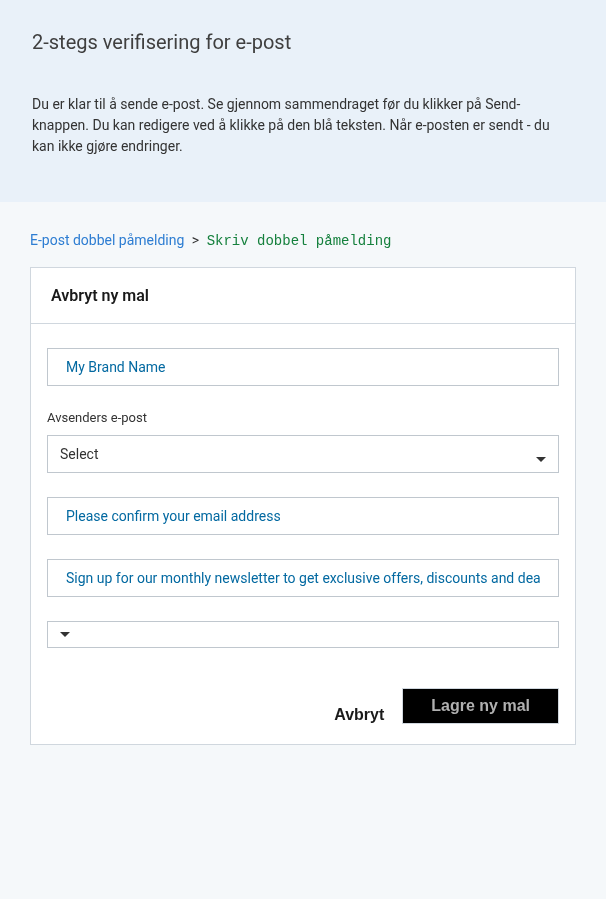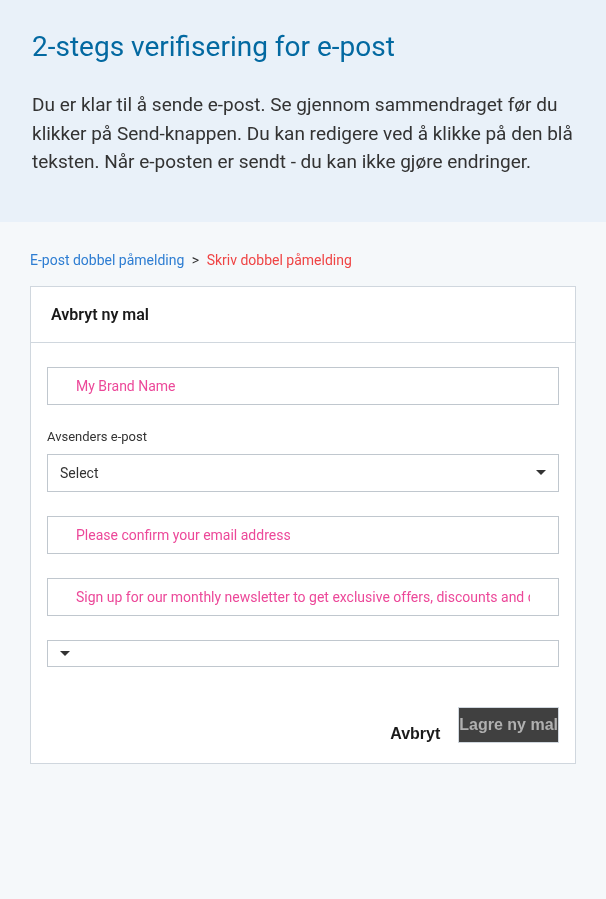--- a/index.html
+++ b/index.html
@@ -10,47 +10,48 @@
     body {
       font-family: -apple-system, BlinkMacSystemFont, "Segoe UI", Roboto, Arial, sans-serif;
       background: #f5f8fa;
       width: 606px;
     }
     .header-section {
       background: #e9f1f9;
       padding: 30px 32px 45px 32px;
     }
     .page-title {
-      font-size: 28px;
+      font-size: 20px;
       font-weight: 400;
-      color: #0369a1;
-      margin-bottom: 28px;
+      color: #404040;
+      margin-bottom: 40px;
     }
     .page-description {
-      font-size: 19px;
+      font-size: 14px;
       color: #333;
       line-height: 1.5;
     }
     .content-section {
       padding: 30px;
     }
     .breadcrumb {
       font-size: 14px;
       margin-bottom: 18px;
     }
     .breadcrumb-link {
       color: #2d7dd2;
       text-decoration: none;
     }
     .breadcrumb-separator {
       color: #333;
       margin: 0 4px;
     }
     .breadcrumb-current {
-      color: #ef4444;
+      color: #15803d;
+      font-family: Liberation Mono, monospace;
     }
     .card {
       background: #fff;
       border: 1px solid #d0d7de;
     }
     .card-header {
       padding: 18px 20px;
       border-bottom: 1px solid #d0d7de;
     }
     .card-title {
@@ -66,38 +67,38 @@
     }
     .form-label {
       display: block;
       font-size: 13px;
       color: #333;
       margin-bottom: 10px;
       font-weight: 400;
     }
     .form-input {
       width: 100%;
-      padding: 10px 28px;
+      padding: 10px 18px;
       border: 1px solid #c0c7ce;
       font-size: 14px;
-      color: #ec4899;
+      color: #0369a1;
       background: #fff;
       font-family: inherit;
     }
     .form-select {
       width: 100%;
       padding: 10px 12px;
       border: 1px solid #c0c7ce;
       font-size: 14px;
       color: #333;
       background: #fff;
       position: relative;
       display: flex;
       justify-content: space-between;
-      align-items: center;
+      align-items: flex-end;
       cursor: pointer;
     }
     .caret {
       width: 0;
       height: 0;
       border-left: 5px solid transparent;
       border-right: 5px solid transparent;
       border-top: 5px solid #333;
     }
     .button-row {
@@ -112,23 +113,23 @@
       font-weight: 600;
       color: #1a1a1a;
       background: none;
       border: none;
       cursor: pointer;
     }
     .btn-save {
       font-size: 16px;
       font-weight: 600;
       color: #b0b0b0;
-      background: #404040;
+      background: #000000;
       border: 1px solid #d0d7de;
-      padding: 8px 0;
+      padding: 8px 28px;
       cursor: pointer;
     }
   </style>
 </head>
 <body>
 
 <div class="header-section">
   <h1 class="page-title">2-stegs verifisering for e-post</h1>
   <p class="page-description">Du er klar til å sende e-post. Se gjennom sammendraget før du klikker på Send-knappen. Du kan redigere ved å klikke på den blå teksten. Når e-posten er sendt - du kan ikke gjøre endringer.</p>
 </div>

